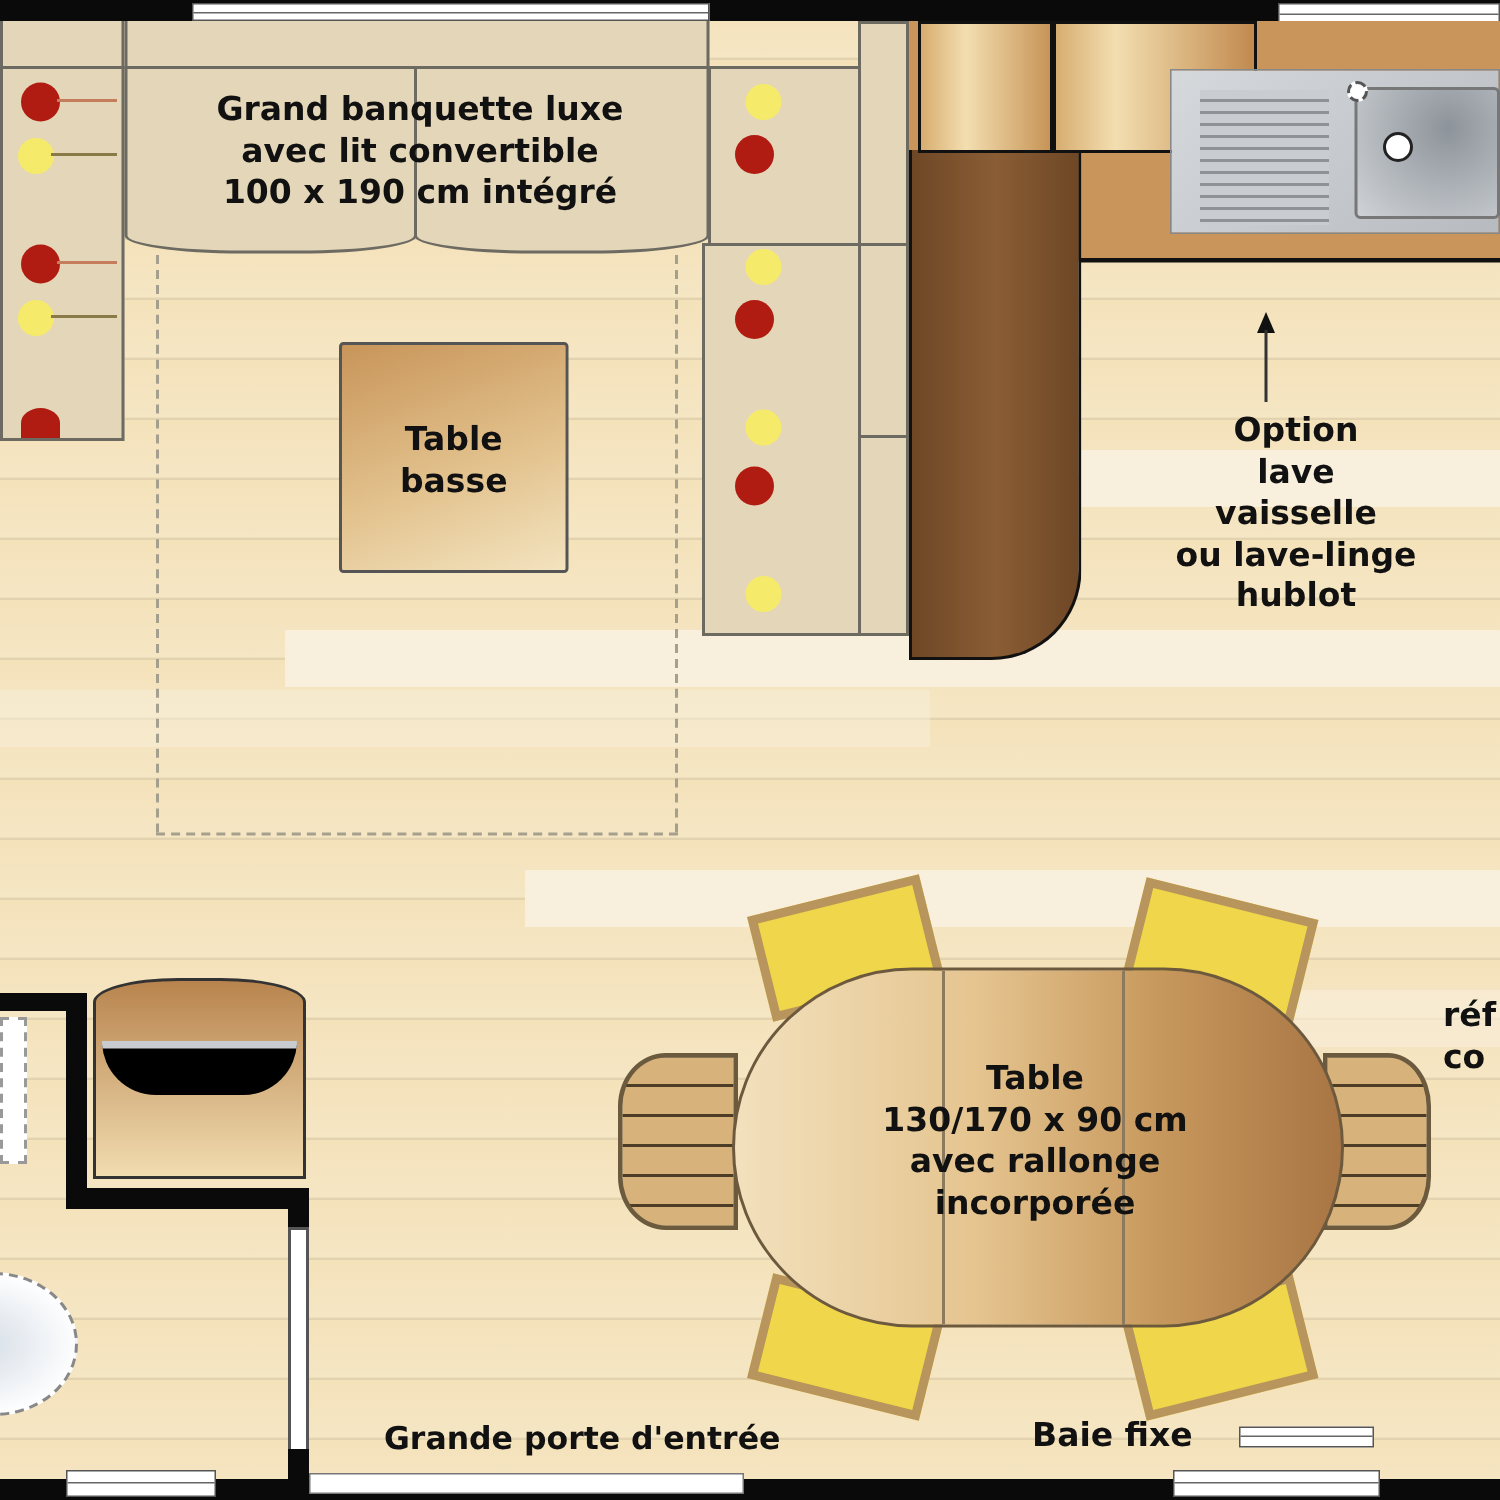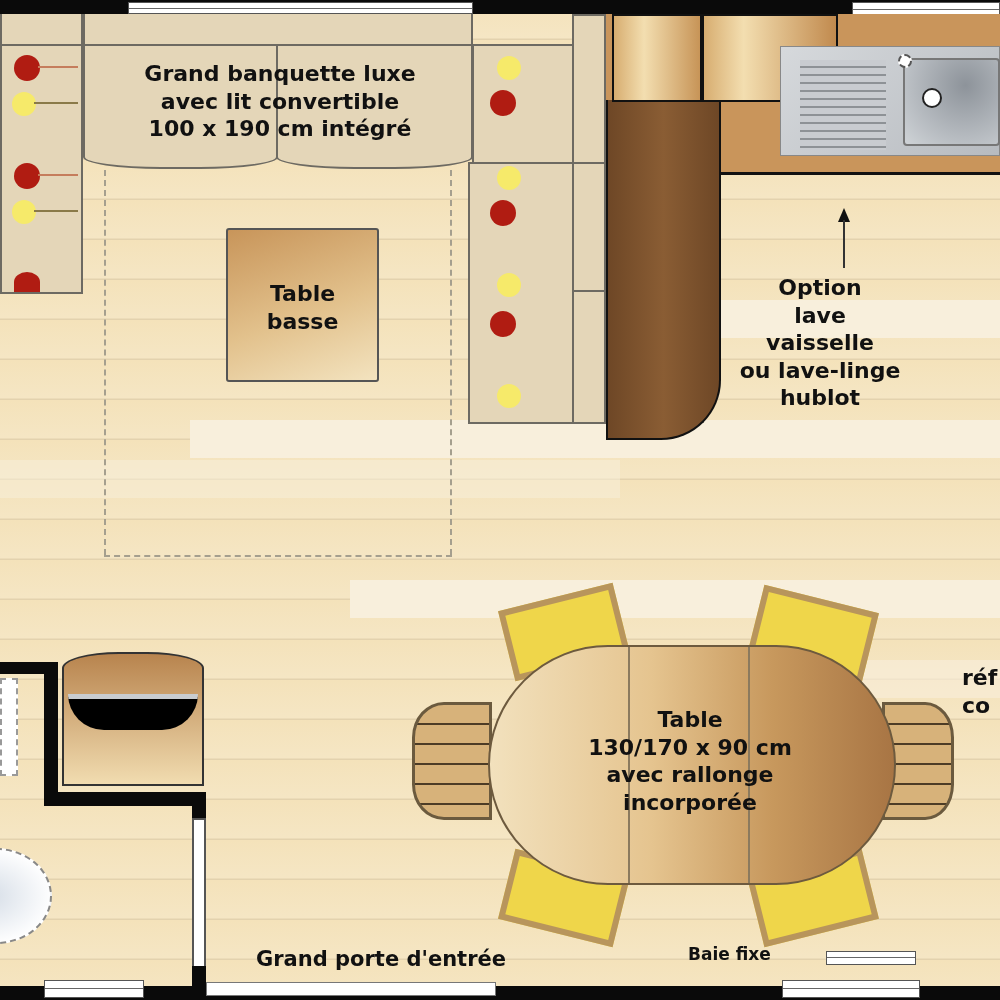--- a/index.html
+++ b/index.html
@@ -82,21 +82,21 @@
 <div class="abs" style="left:702px;top:14px;width:136px;height:88px;border:2px solid #111;box-sizing:border-box;background:linear-gradient(to right,#d7ad70,#f3deb0 30%,#c18a4e);"></div>
 <div class="abs" style="left:780px;top:46px;width:220px;height:110px;background:linear-gradient(135deg,#d6d9dc,#b7bbc0);border:1px solid #888;box-sizing:border-box;"></div>
 <div class="abs" style="left:800px;top:60px;width:86px;height:90px;background:repeating-linear-gradient(to bottom,#c9ccd0 0 6px,#8e9296 6px 8px);"></div>
 <div class="abs" style="left:903px;top:58px;width:97px;height:88px;border:2px solid #777;border-radius:4px;box-sizing:border-box;background:radial-gradient(circle at 65% 30%,#8d939a,#cfd3d7);"></div>
 <div class="abs" style="left:922px;top:88px;width:16px;height:16px;border-radius:50%;background:#fff;border:2px solid #222;"></div>
 <div class="abs" style="left:898px;top:54px;width:10px;height:10px;border-radius:50%;background:#fff;border:2px dashed #555;"></div>
 <div class="abs" style="left:720px;top:172px;width:280px;height:3px;background:#111;"></div>
 
 <div class="abs" style="left:838px;top:208px;width:0;height:0;border-left:6px solid transparent;border-right:6px solid transparent;border-bottom:14px solid #111;"></div>
 <div class="abs" style="left:843px;top:220px;width:2px;height:48px;background:#333;"></div>
-<div class="label" style="left:720px;top:274px;width:200px;">Option
+<div class="label" style="left:764px;top:274px;width:200px;">Option
 lave
 vaisselle
 ou lave-linge
 hublot</div>
 
 <div class="chair-seat" style="left:505px;top:596px;width:118px;height:72px;transform:rotate(-14deg);"></div>
 <div class="chair-seat" style="left:754px;top:598px;width:118px;height:72px;transform:rotate(14deg);"></div>
 <div class="chair-seat" style="left:505px;top:862px;width:118px;height:72px;transform:rotate(14deg);"></div>
 <div class="chair-seat" style="left:754px;top:862px;width:118px;height:72px;transform:rotate(-14deg);"></div>
 <div class="chair-back" style="left:412px;top:702px;width:80px;height:118px;border-radius:40% 0 0 40%/30% 0 0 30%;background:repeating-linear-gradient(to bottom,#d7b27a 0 18px,#4d3c26 18px 20px);"></div>
@@ -122,14 +122,14 @@
 <div class="abs" style="left:0;top:678px;width:18px;height:98px;background:#fff;border:2px dashed #999;box-sizing:border-box;"></div>
 <div class="abs" style="left:62px;top:652px;width:142px;height:134px;border:2px solid #333;border-radius:40% 40% 0 0/12% 12% 0 0;box-sizing:border-box;background:linear-gradient(to bottom,#b8844e,#f1dcb0);"></div>
 <div class="abs" style="left:68px;top:694px;width:130px;height:36px;background:#000;border-top:5px solid #c8ccd0;border-radius:0 0 60px 60px;box-sizing:border-box;"></div>
 <div class="abs" style="left:-60px;top:848px;width:112px;height:96px;border-radius:50%;background:radial-gradient(ellipse at 40% 50%,#d4dce6,#fff 75%);border:2px dashed #888;box-sizing:border-box;"></div>
 
 <div class="wall" style="left:0;top:986px;width:1000px;height:14px;"></div>
 <div class="window" style="left:44px;top:980px;width:100px;height:18px;"></div>
 <div class="abs" style="left:206px;top:982px;width:290px;height:14px;background:#fff;border:1px solid #777;box-sizing:border-box;"></div>
 <div class="window" style="left:782px;top:980px;width:138px;height:18px;"></div>
 <div class="window" style="left:826px;top:951px;width:90px;height:14px;"></div>
-<div class="label" style="left:256px;top:946px;width:320px;text-align:left;font-size:21px;">Grand porte d'entrée</div>
-<div class="label" style="left:688px;top:944px;width:130px;text-align:left;font-size:17px;">Baie fixe</div>
+<div class="label" style="left:256px;top:946px;width:320px;text-align:left;font-size:21px;">Grande porte d'entrée</div>
+<div class="label" style="left:688px;top:944px;width:130px;text-align:left;font-size:22px;">Baie fixe</div>
 
 </body></html>

